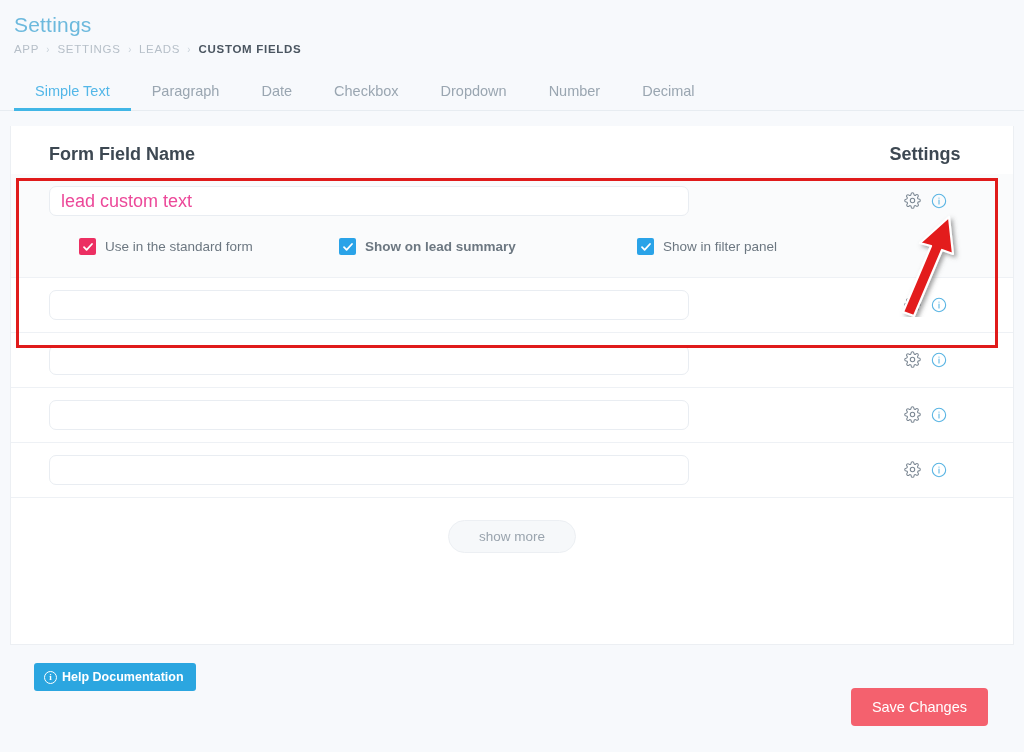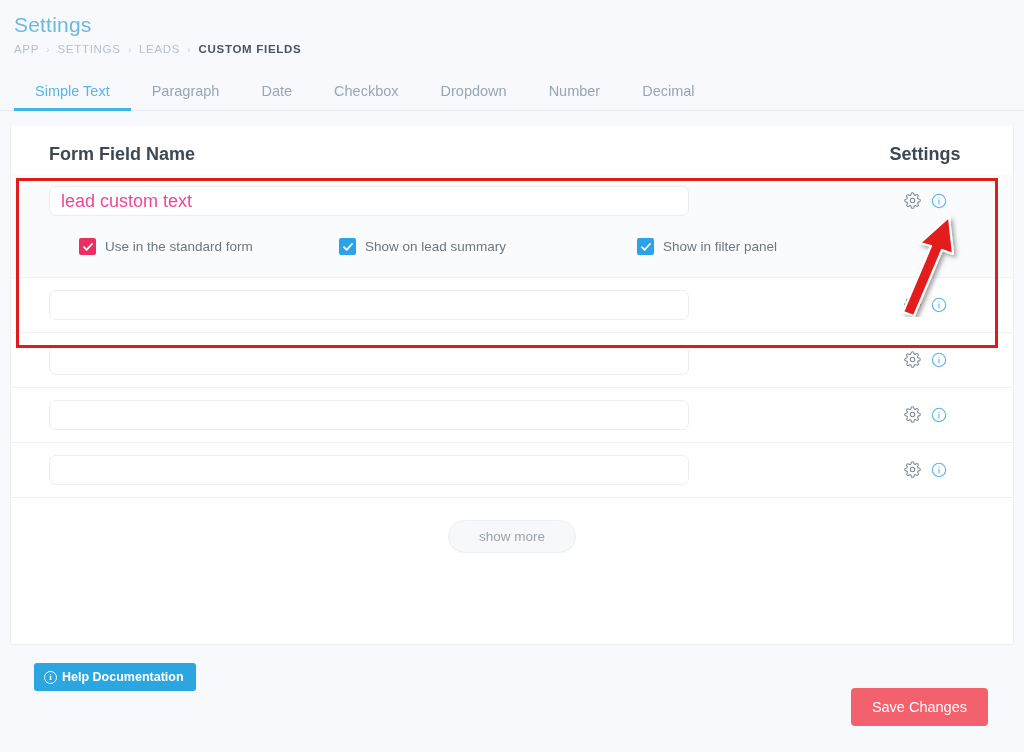--- a/index.html
+++ b/index.html
@@ -131,21 +131,21 @@
     align-items:center;
   }
   .opt {
     display:flex;
     align-items:center;
     gap:9px;
     font-size:13.5px;
     color:#6c7781;
   }
   .opt:nth-child(1) { width:290px;padding-left:30px; }
-  .opt:nth-child(2) { width:298px; }
+  .opt:nth-child(2) { width:298px;font-weight:bold; }
 
   .cbx {
     width:17px; height:17px;
     border-radius:2px;
     display:flex; align-items:center; justify-content:center;
     flex:0 0 auto;
   }
   .cbx.pink { background:#ec2f62; }
   .cbx.blue { background:#2aa3e8; }
   .cbx svg { display:block; }

